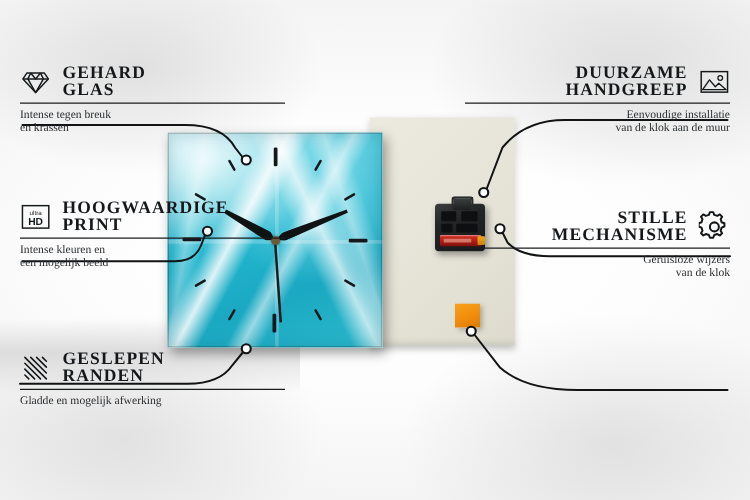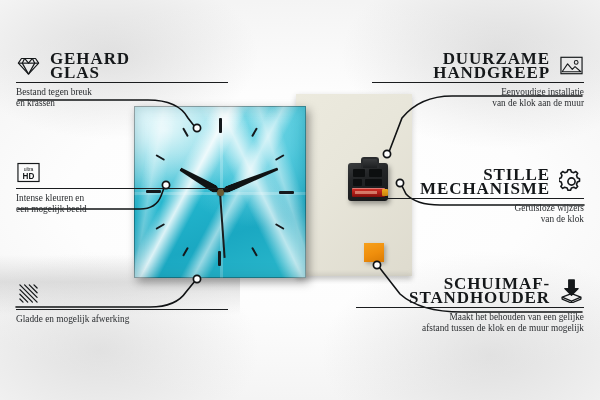--- a/index.html
+++ b/index.html
@@ -129,21 +129,21 @@
   }
 
   
   .callout{position:absolute;width:212px;}
   .callout.left{text-align:left;}
   .callout.right{text-align:right;}
 
   .head{display:flex;align-items:center;gap:9px;margin:0 0 2px 0;}
   .callout.right .head{flex-direction:row-reverse;}
   .head .title{
-    font-size:17px;line-height:13.5px;font-weight:bold;letter-spacing:.9px;
+    font-size:14px;line-height:13.5px;font-weight:bold;letter-spacing:.9px;
     color:#15181a;text-transform:uppercase;white-space:pre-line;
     font-family:"Liberation Serif", serif;
   }
   .ic{width:25px;height:25px;flex:0 0 25px;display:block;}
   .rule{height:0;border-top:1.2px solid #1a1c1e;margin:3px 0 4px 0;}
   .desc{
     font-size:9.3px;line-height:11.4px;color:#2a2d30;white-space:pre-line;
     font-family:"Liberation Serif", serif;
   }
 
@@ -270,50 +270,54 @@
           <path d="M3 13 H29"></path>
             <path d="M11 7 L8 13 L16 27"></path>
             <path d="M21 7 L24 13 L16 27"></path>
           <path d="M11 7 L16 13 L21 7"></path>
         </g>
       </svg>
       <div class="title">GEHARD
 GLAS</div>
     </div>
     <div class="rule"></div>
-    <div class="desc">Bestand tegen breuk
+    <div class="desc">Intense tegen breuk
 en krassen</div>
   </div>
 
   <div class="callout left" id="c2">
     <div class="head">
       <svg class="ic" viewBox="0 0 32 32">
         <rect x="2.5" y="4.5" width="27" height="23" fill="none" stroke="#15181a" stroke-width="1.5"></rect>
         <text x="16" y="14" text-anchor="middle" font-family="Liberation Sans, sans-serif" font-size="6.4" fill="#15181a">ultra</text>
         <text x="16" y="24" text-anchor="middle" font-family="Liberation Sans, sans-serif" font-size="10.5" font-weight="bold" fill="#15181a">HD</text>
       </svg>
+      <div class="title">HOOGWAARDIGE
+PRINT</div>
     </div>
     <div class="rule"></div>
     <div class="desc">Intense kleuren en
 een mogelijk beeld</div>
   </div>
 
   <div class="callout left" id="c3">
     <div class="head">
       <svg class="ic" viewBox="0 0 32 32">
         <g stroke="#15181a" stroke-width="1.6" fill="none" stroke-linecap="round">
           <path d="M5 5 L27 27"></path>
             <path d="M5 11 L21 27"></path>
             <path d="M5 17 L15 27"></path>
             <path d="M5 23 L9 27"></path>
           <path d="M11 5 L27 21"></path>
             <path d="M17 5 L27 15"></path>
             <path d="M23 5 L27 9"></path>
         </g>
       </svg>
+      <div class="title">GESLEPEN
+RANDEN</div>
     </div>
     <div class="rule"></div>
     <div class="desc">Gladde en mogelijk afwerking</div>
   </div>
 
   <div class="callout right" id="c5">
     <div class="head">
       <svg class="ic" viewBox="0 0 32 32">
         <g fill="none" stroke="#15181a" stroke-width="2.1" stroke-linejoin="round">
           <path d="M16 3.5 l3.2 1.0 2.6 -1.5 2.4 2.4 -1.5 2.6 1.0 3.2 2.9 1.1 v3.4 l-2.9 1.1 -1.0 3.2 1.5 2.6 -2.4 2.4 -2.6 -1.5 -3.2 1.0 -1.1 2.9 h-3.4 l-1.1 -2.9 -3.2 -1.0 -2.6 1.5 -2.4 -2.4 1.5 -2.6 -1.0 -3.2 -2.9 -1.1 v-3.4 l2.9 -1.1 1.0 -3.2 -1.5 -2.6 2.4 -2.4 2.6 1.5 3.2 -1.0 1.1 -2.9 h3.4 z" transform="translate(-0.2 0) scale(0.98) translate(0.4 0.3)"></path>
@@ -336,31 +340,14 @@
         <path d="M4 24 L11 14 L17 21 L20.5 17.5 L28 24 Z" fill="none" stroke="#15181a" stroke-width="1.4" stroke-linejoin="round"></path>
       </svg>
       <div class="title">DUURZAME
 HANDGREEP</div>
     </div>
     <div class="rule"></div>
     <div class="desc">Eenvoudige installatie
 van de klok aan de muur</div>
   </div>
 
-  <div class="callout right" id="c6" style="width:228px;">
-    <div class="head">
-      <svg class="ic" viewBox="0 0 32 32">
-        <g fill="none" stroke="#15181a" stroke-width="1.7" stroke-linejoin="round">
-          <path d="M12.5 2.5 h7 v11 h5 L16 22 L7.5 13.5 h5 z" fill="#15181a"></path>
-          <path d="M4 24.5 L16 20 L28 24.5 L16 29.5 Z"></path>
-          <path d="M4 24.5 v2.5 L16 32 v-2.5"></path>
-            <path d="M28 24.5 v2.5 L16 32"></path>
-        </g>
-      </svg>
-      <div class="title">SCHUIMAF-
-STANDHOUDER</div>
-    </div>
-    <div class="rule"></div>
-    <div class="desc">Maakt het behouden van een gelijke
-afstand tussen de klok en de muur mogelijk</div>
-  </div>
 
 </div>
 
 </body></html>

